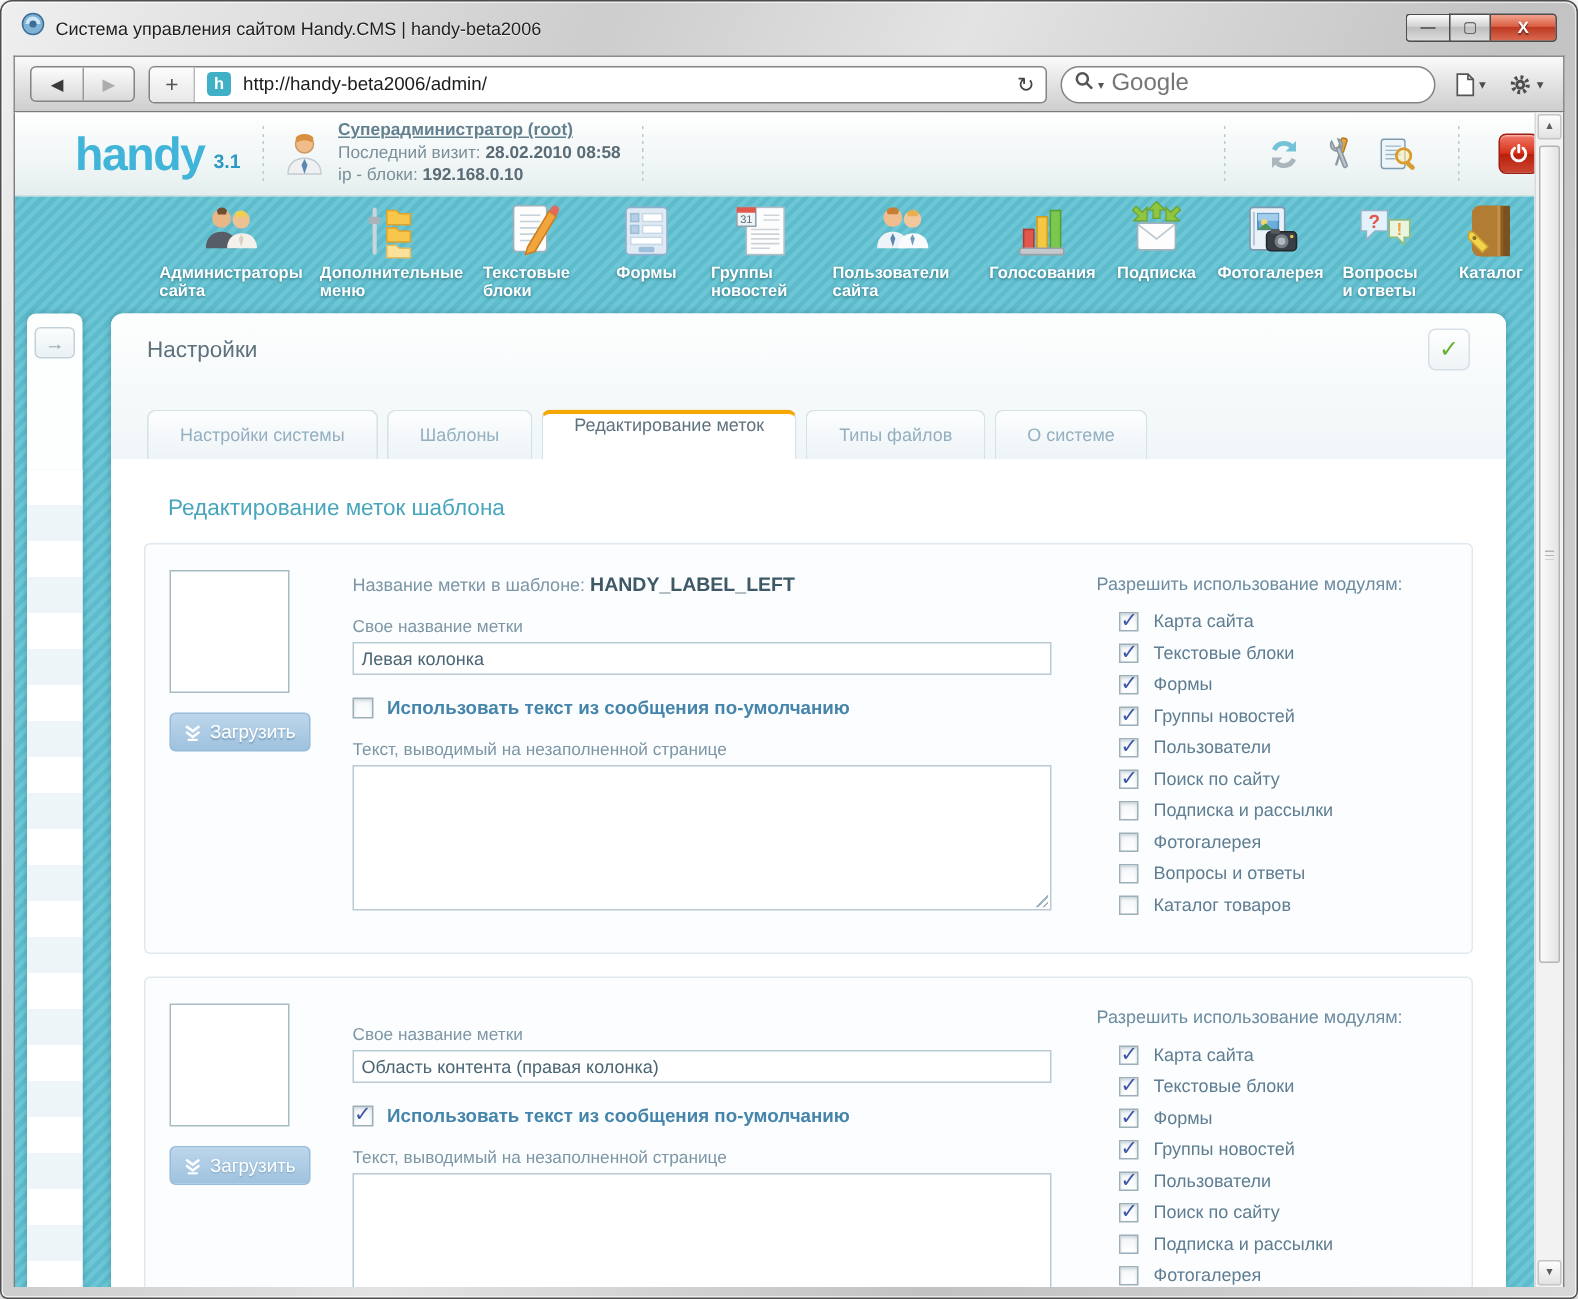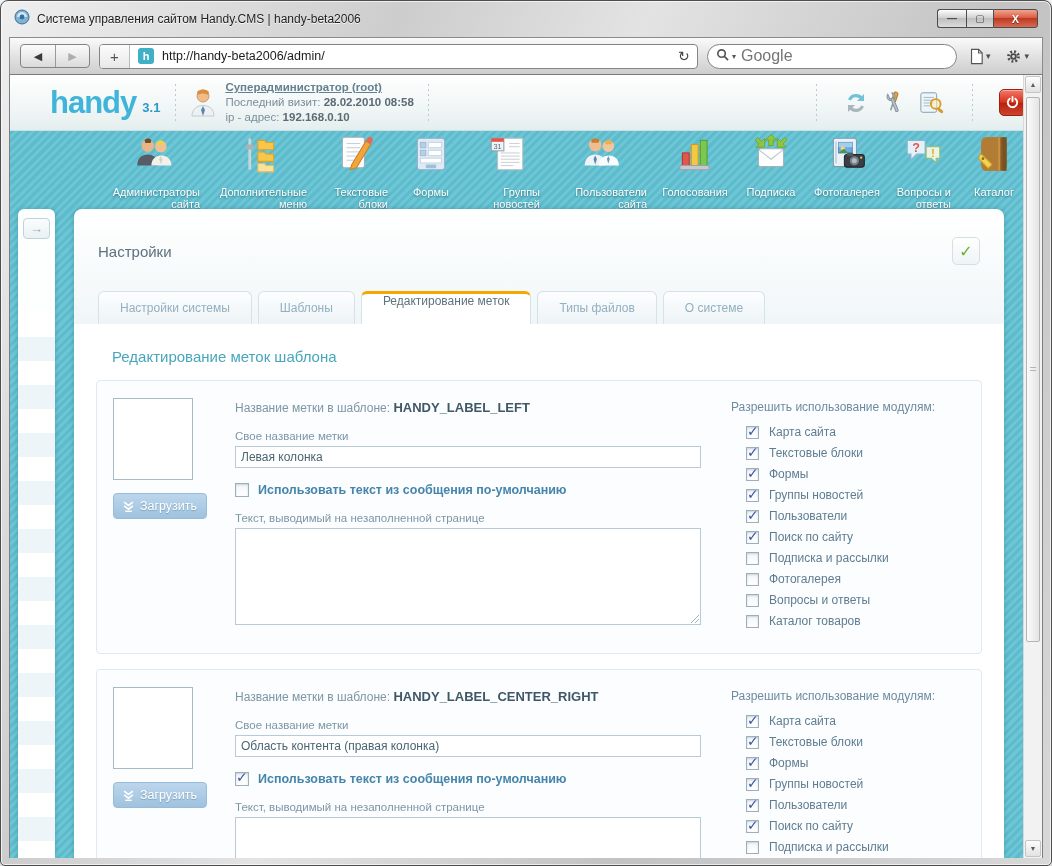--- a/index.html
+++ b/index.html
@@ -63,36 +63,36 @@
 
   
   .teal{position:absolute;top:56px;left:0;right:19px;bottom:0;
         background:repeating-linear-gradient(135deg,#5dbbcb 0 3px,#6cc6d5 3px 6px);}
 
   
   .modrow{position:absolute;top:2px;left:0;right:0;height:76px;display:flex;align-items:flex-start;padding-left:98px;gap:15px;}
   .moditem{display:flex;flex-direction:column;align-items:center;width:92px;cursor:pointer;flex:none;}
   .moditem.narrow{width:66px;} .moditem.tiny{width:56px;}
   .modicon{width:42px;height:42px;}
-  .modlabel{margin-top:11px;font-size:11px;font-weight:normal;color:#fff;text-align:right;line-height:12px;
+  .modlabel{margin-top:1px;font-size:11px;font-weight:bold;color:#fff;text-align:left;line-height:12px;
         text-shadow:0 1px 2px rgba(40,105,118,.9);}
 
   
   .side{position:absolute;left:8px;top:134px;bottom:0;width:37px;background:#fdfefe;border-radius:6px 6px 0 0;
         box-shadow:0 0 4px rgba(0,60,80,.25);}
   .side-btn{margin:9px auto 0;width:27px;height:21px;border:1px solid #c3d2da;border-radius:4px;
         background:linear-gradient(#fbfdfd,#e9f1f4);color:#93a9b4;font-size:13px;font-weight:bold;
         display:flex;align-items:center;justify-content:center;cursor:pointer;}
   .side-stripes{position:absolute;top:104px;left:0;right:0;bottom:0;
         background:repeating-linear-gradient(180deg,#ffffff 0 24px,#edf5f9 24px 48px);}
 
   
   .panel{position:absolute;left:64px;top:134px;width:930px;bottom:-4px;border-radius:8px 8px 0 0;background:#fff;
         box-shadow:0 0 5px rgba(0,60,80,.25);display:flex;flex-direction:column;}
-  .panel-top{background:linear-gradient(#fdfefe,#f0f6f8);border-radius:8px 8px 0 0;padding-bottom:0;margin-top:18px;}
+  .panel-top{background:linear-gradient(#fdfefe,#f0f6f8);border-radius:8px 8px 0 0;padding-bottom:0;}
   .panel-header{height:48px;display:flex;align-items:center;padding:0 24px;}
   .panel-title{font-size:15px;color:#5e717d;}
   .ok-btn{margin-left:auto;width:28px;height:28px;border:1px solid #d5e0e6;border-radius:5px;background:linear-gradient(#ffffff,#eef4f6);
         color:#67b02f;font-size:16px;font-weight:bold;display:flex;align-items:center;justify-content:center;cursor:pointer;}
   .tabs{display:flex;gap:6px;padding:16px 0 0 24px;align-items:flex-end;}
   .tab{height:30px;padding:16px 21px;display:flex;align-items:center;font-size:12px;color:#93afc0;cursor:pointer;
         border:1px solid #d6e1e8;border-bottom:none;border-radius:6px 6px 0 0;background:linear-gradient(#fdfeff,#edf3f6);}
   .tab.active{height:33px;background:#fff;border-top:3px solid #f5a800;color:#5f737e;padding-top:0;}
   .panel-body{background:#fff;flex:1;padding:2px 22px 10px;}
   .content-title{margin:22px 0 15px 16px;font-size:15px;color:#48a6bc;}
@@ -201,21 +201,21 @@
         <svg width="26" height="30" viewBox="0 0 26 30">
             <circle cx="13" cy="8" r="6" fill="#f0bd8a" stroke="#cf9a64"></circle>
             <path d="M2 28c0-7 5-10.5 11-10.5S24 21 24 28z" fill="#eef0f2" stroke="#c3ccd2"></path>
             <path d="M13 18l2 4-2 6-2-6z" fill="#5a87b0"></path>
             <path d="M7 4c2-3.5 10-3.5 12 0l-1 3c-3-2-7-2-10 0z" fill="#d88f3f"></path>
           </svg>
       </span>
       <div class="userinfo">
         <div><span class="userlink">Суперадминистратор  (root)</span></div>
         <div><span>Последний визит:</span> <span class="uval">28.02.2010 08:58</span></div>
-        <div><span>ip - адрес:</span> <span class="uval">192.168.0.10</span></div>
+        <div><span>ip - блоки:</span> <span class="uval">192.168.0.10</span></div>
       </div>
       <span class="dotsep"></span>
       <div class="hdr-icons">
         <span class="dotsep"></span>
         <div class="hicon">
           <svg width="24" height="24" viewBox="0 0 24 24">
               <path d="M5.5 9a7 7 0 0112.5-1" fill="none" stroke="#74c2d6" stroke-width="3.2"></path>
               <path d="M20 3v7h-7z" fill="#74c2d6"></path>
               <path d="M18.5 15a7 7 0 01-12.5 1" fill="none" stroke="#aab6bd" stroke-width="3.2"></path>
               <path d="M4 21v-7h7z" fill="#aab6bd"></path>
@@ -504,24 +504,20 @@
             <div class="ph"></div>
             <div class="upload-btn">
               <svg width="11" height="11" viewBox="0 0 10 10">
                   <path d="M1 1l4 3 4-3M1 4.5l4 3 4-3" stroke="#fff" fill="none" stroke-width="1.5"></path>
                   <line x1="2" y1="9.4" x2="8" y2="9.4" stroke="#fff" stroke-width="1.4"></line>
                 </svg>
               <span>Загрузить</span>
             </div>
           </div>
           <div class="card-mid">
-            <div class="tpl-row">
-              <span>Название метки в шаблоне:</span>
-              <span class="tpl-name">HANDY_LABEL_CENTER_RIGHT</span>
-            </div>
             <div class="fld-label">Свое название метки</div>
             <input class="tinput" value="Область контента (правая колонка)" style="">
             <div class="use-row">
               <span class="checkbox cb-lg checked"></span>
               <span class="use-label">Использовать текст из сообщения по-умолчанию</span>
             </div>
             <div class="fld-label">Текст, выводимый на незаполненной странице</div>
             <div class="ta-wrap">
               <textarea class="tarea" style=""></textarea>
 

